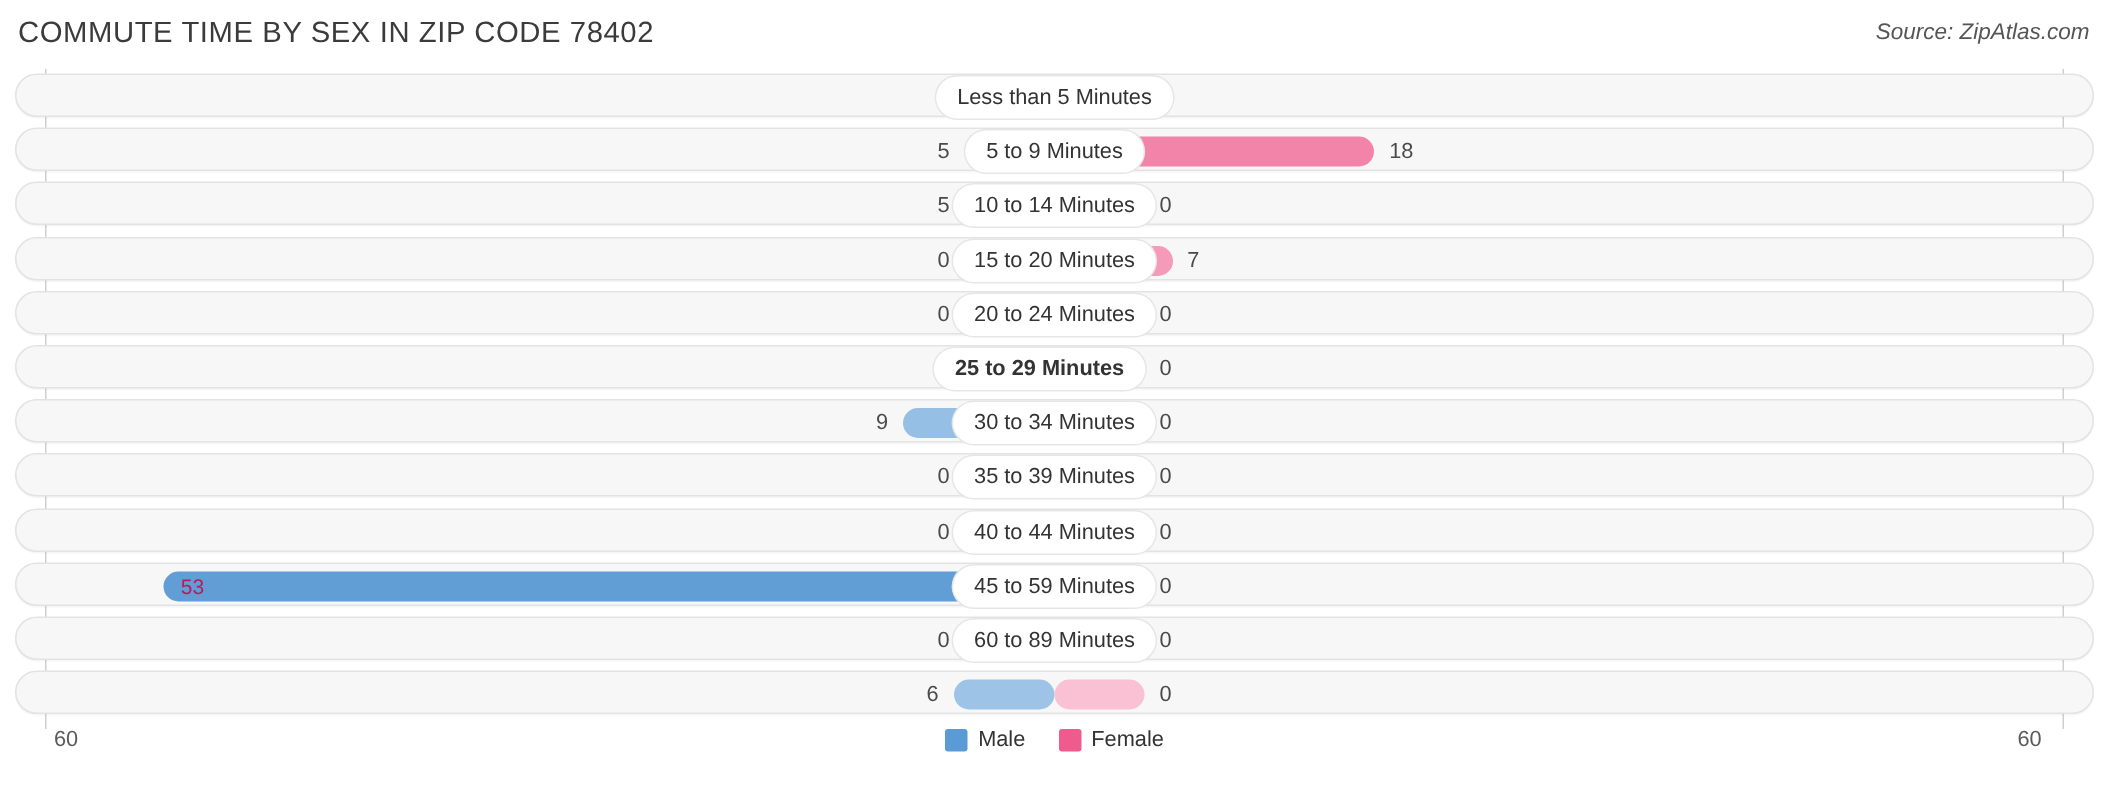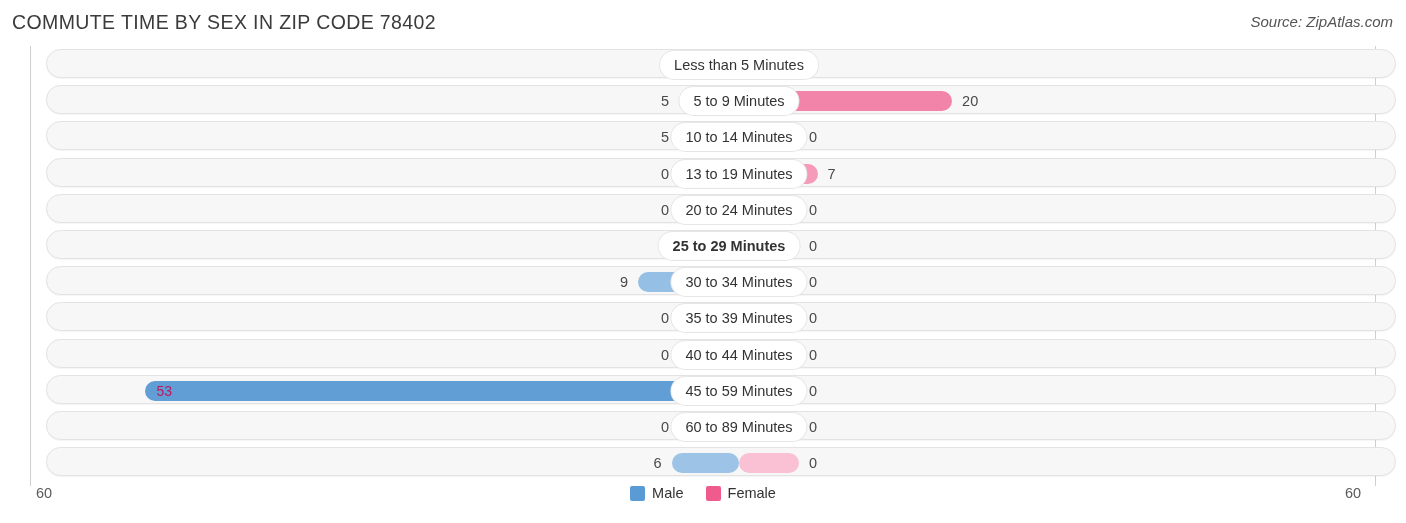--- a/index.html
+++ b/index.html
@@ -24,21 +24,21 @@
   }
 
   
   .plot{position:absolute;left:0;top:46px;width:1406px;height:434px;}
   .axis-line{
     position:absolute;top:0;bottom:-6px;width:1px;background:#cfcfcf;
   }
   .axis-line.left{left:30px;}
   .axis-line.right{left:1375px;}
 
-  .rows{position:absolute;left:0;top:0;right:0;margin-left:36px;}
+  .rows{position:absolute;left:0;top:0;right:0;}
 
   .row{
     position:relative;
     height:36.2px;
     box-sizing:border-box;
   }
   .track{
     position:absolute;left:10px;right:10px;top:3px;height:29px;
     background:#f7f7f7;
     border:1px solid #e3e3e3;
@@ -115,38 +115,38 @@
           <div class="bar female" style="left: 703px; width: 60px; background: rgb(249, 193, 211);"></div>
           <div class="val left" style="left: 571px; width: 62px;">0</div>
           <div class="val right" style="left: 773px; width: 62px;">0</div>
           <div class="pill" style="left: 703px;">Less than 5 Minutes</div>
         </div>
         <div class="row">
           <div class="track"></div>
           <div class="bar male" style="left: 643px; width: 60px; background: rgb(159, 197, 231);"></div>
           <div class="bar female" style="left: 703px; width: 213.117px; background: rgb(243, 132, 169);"></div>
           <div class="val left" style="left: 571px; width: 62px;">5</div>
-          <div class="val right" style="left: 926.117px; width: 62px;">20</div>
+          <div class="val right" style="left: 926.117px; width: 62px;">18</div>
           <div class="pill" style="left: 703px;">5 to 9 Minutes</div>
         </div>
         <div class="row">
           <div class="track"></div>
           <div class="bar male" style="left: 643px; width: 60px; background: rgb(159, 197, 231);"></div>
           <div class="bar female" style="left: 703px; width: 60px; background: rgb(249, 193, 211);"></div>
           <div class="val left" style="left: 571px; width: 62px;">5</div>
           <div class="val right" style="left: 773px; width: 62px;">0</div>
           <div class="pill" style="left: 703px;">10 to 14 Minutes</div>
         </div>
         <div class="row">
           <div class="track"></div>
           <div class="bar male" style="left: 643px; width: 60px; background: rgb(193, 217, 239);"></div>
           <div class="bar female" style="left: 703px; width: 78.5167px; background: rgb(245, 154, 184);"></div>
           <div class="val left" style="left: 571px; width: 62px;">0</div>
           <div class="val right" style="left: 791.517px; width: 62px;">7</div>
-          <div class="pill" style="left: 703px;">13 to 19 Minutes</div>
+          <div class="pill" style="left: 703px;">15 to 20 Minutes</div>
         </div>
         <div class="row">
           <div class="track"></div>
           <div class="bar male" style="left: 643px; width: 60px; background: rgb(193, 217, 239);"></div>
           <div class="bar female" style="left: 703px; width: 60px; background: rgb(249, 193, 211);"></div>
           <div class="val left" style="left: 571px; width: 62px;">0</div>
           <div class="val right" style="left: 773px; width: 62px;">0</div>
           <div class="pill" style="left: 703px;">20 to 24 Minutes</div>
         </div>
         <div class="row">

